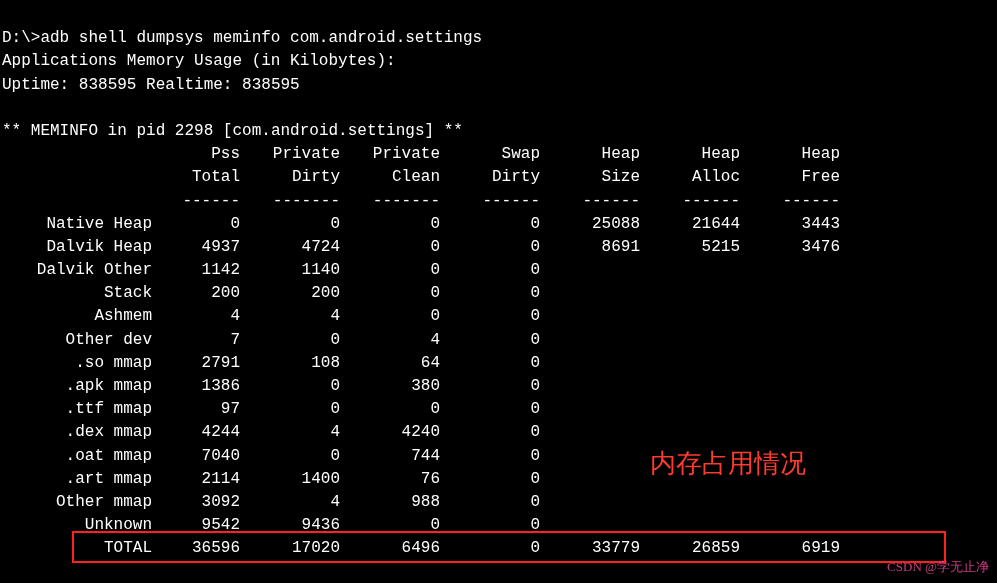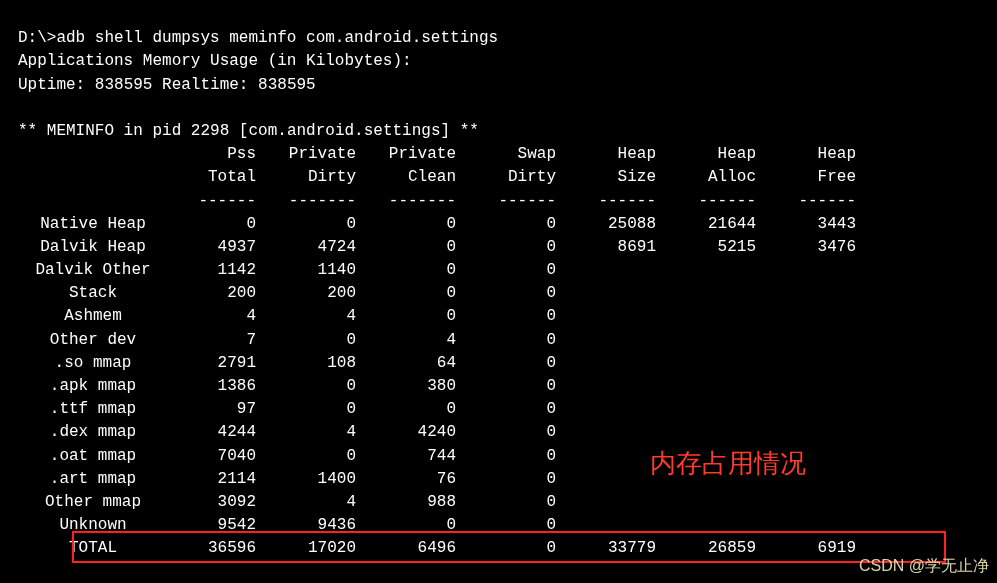--- a/index.html
+++ b/index.html
@@ -1,24 +1,24 @@
 <!DOCTYPE html>
 <html><head>
 <meta charset="utf-8">
 <style>
   html,body{margin:0;padding:0;background:#000;color:#fff;font-family:'Courier New',Consolas,monospace;font-size:16px;line-height:1.45;width:997px;height:583px;overflow:hidden}
-  .term{padding:4px 18px;white-space:pre}
-  .rowlabel{display:inline-block;width:150px;text-align:center}
+  .term{padding:4px 2px;white-space:pre}
+  .rowlabel{display:inline-block;width:150px;text-align:right}
   .col{display:inline-block;text-align:right}
   .c1{width:88px}.c2{width:100px}.c3{width:100px}.c4{width:100px}.c5{width:100px}.c6{width:100px}.c7{width:100px}
   .hdr{display:inline-block;text-align:right}
   .dash{letter-spacing:0}
   .redbox{position:absolute;border:2px solid #ff2020}
   .annot{position:absolute;color:#ff3a2f;font-family:Liberation Mono, monospace;font-size:26px;font-weight:500}
-  .watermark{position:absolute;right:8px;bottom:6px;color:#fef9c3;font-family:Liberation Sans, sans-serif;font-size:16px;opacity:.85}
+  .watermark{position:absolute;right:8px;bottom:6px;color:#ec4899;font-family:Liberation Serif, serif;font-size:13px;opacity:.85}
 </style>
 </head>
 <body>
 
 <div class="term">
 <span>D:\&gt;</span><span>adb shell dumpsys meminfo com.android.settings</span>
 <span>Applications Memory Usage (in Kilobytes):</span>
 <span>Uptime:</span> <span>838595</span> <span>Realtime:</span> <span>838595</span>
 
 <span>** MEMINFO in pid</span> <span>2298</span> <span>[</span><span>com.android.settings</span><span>] **</span>

